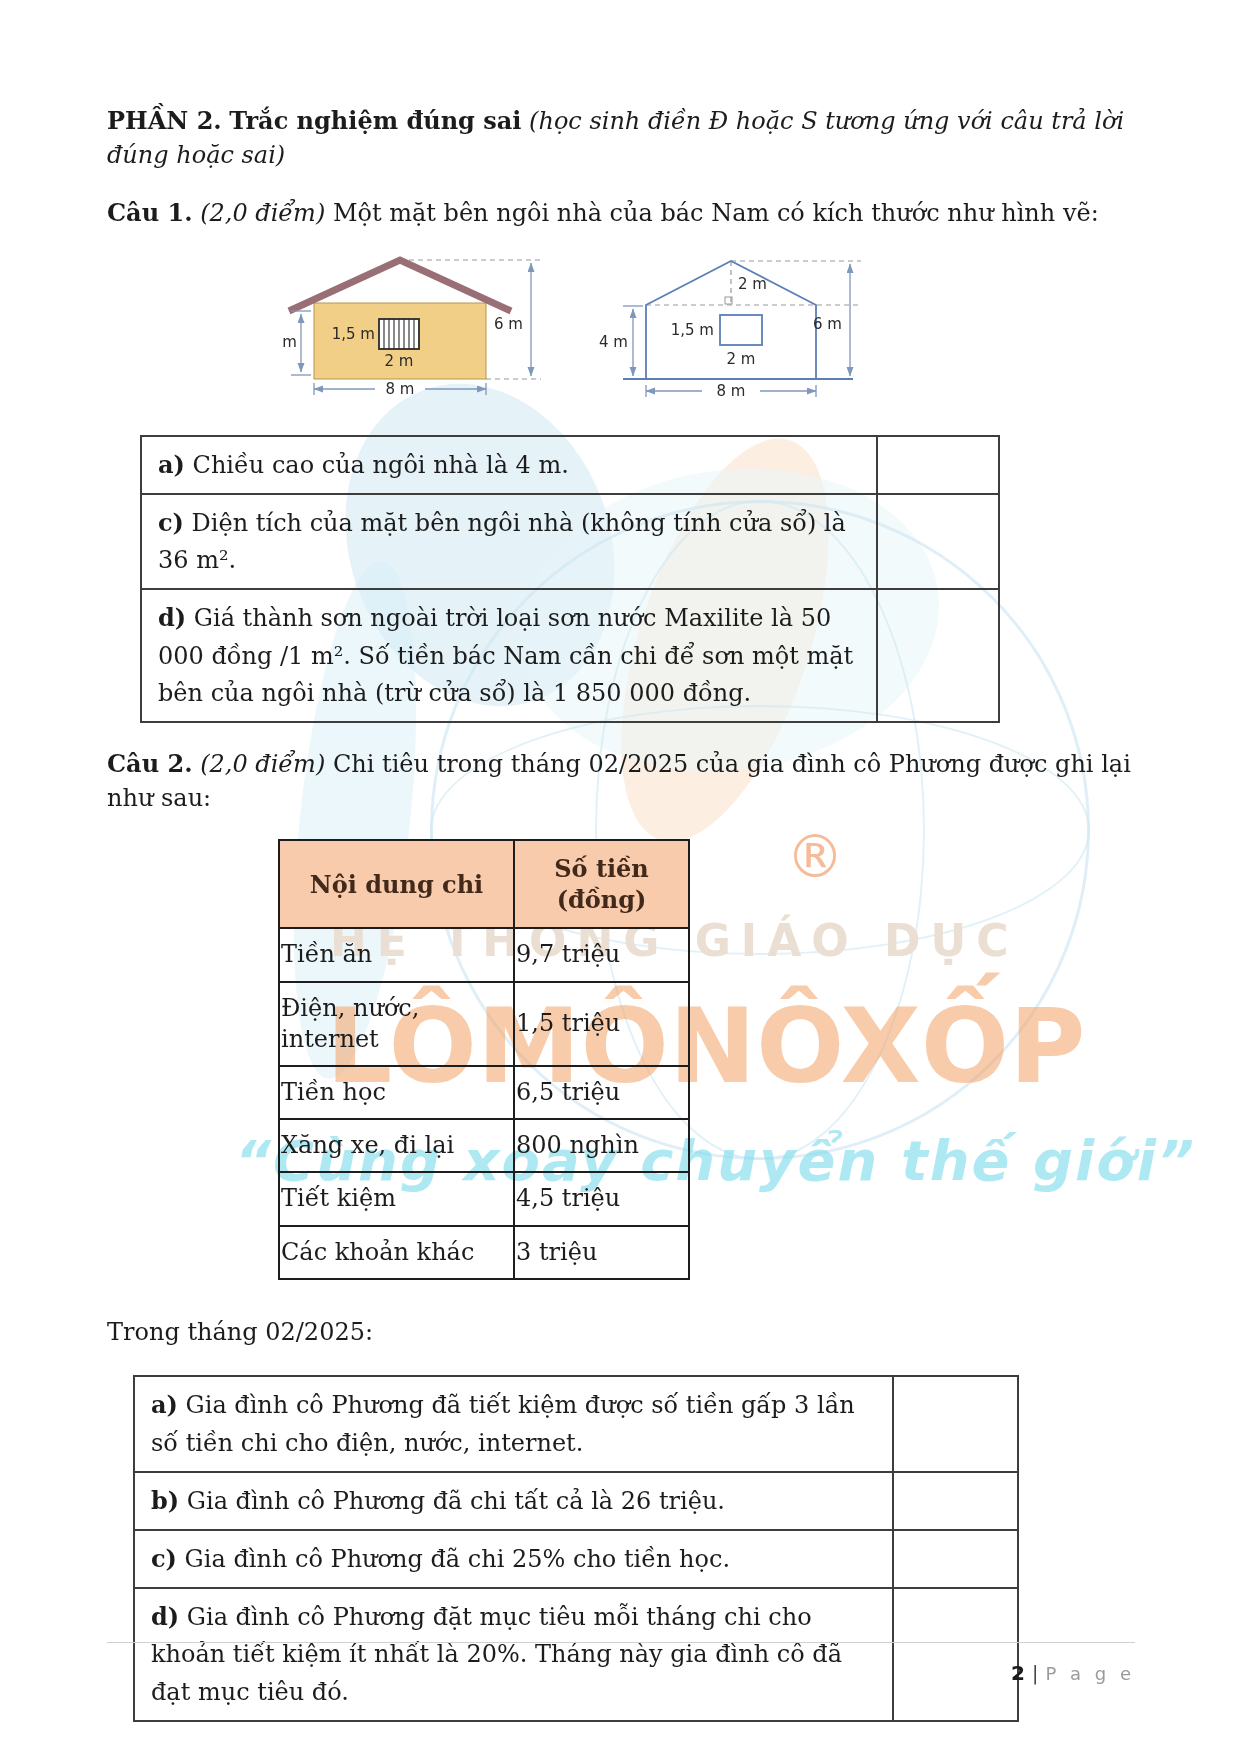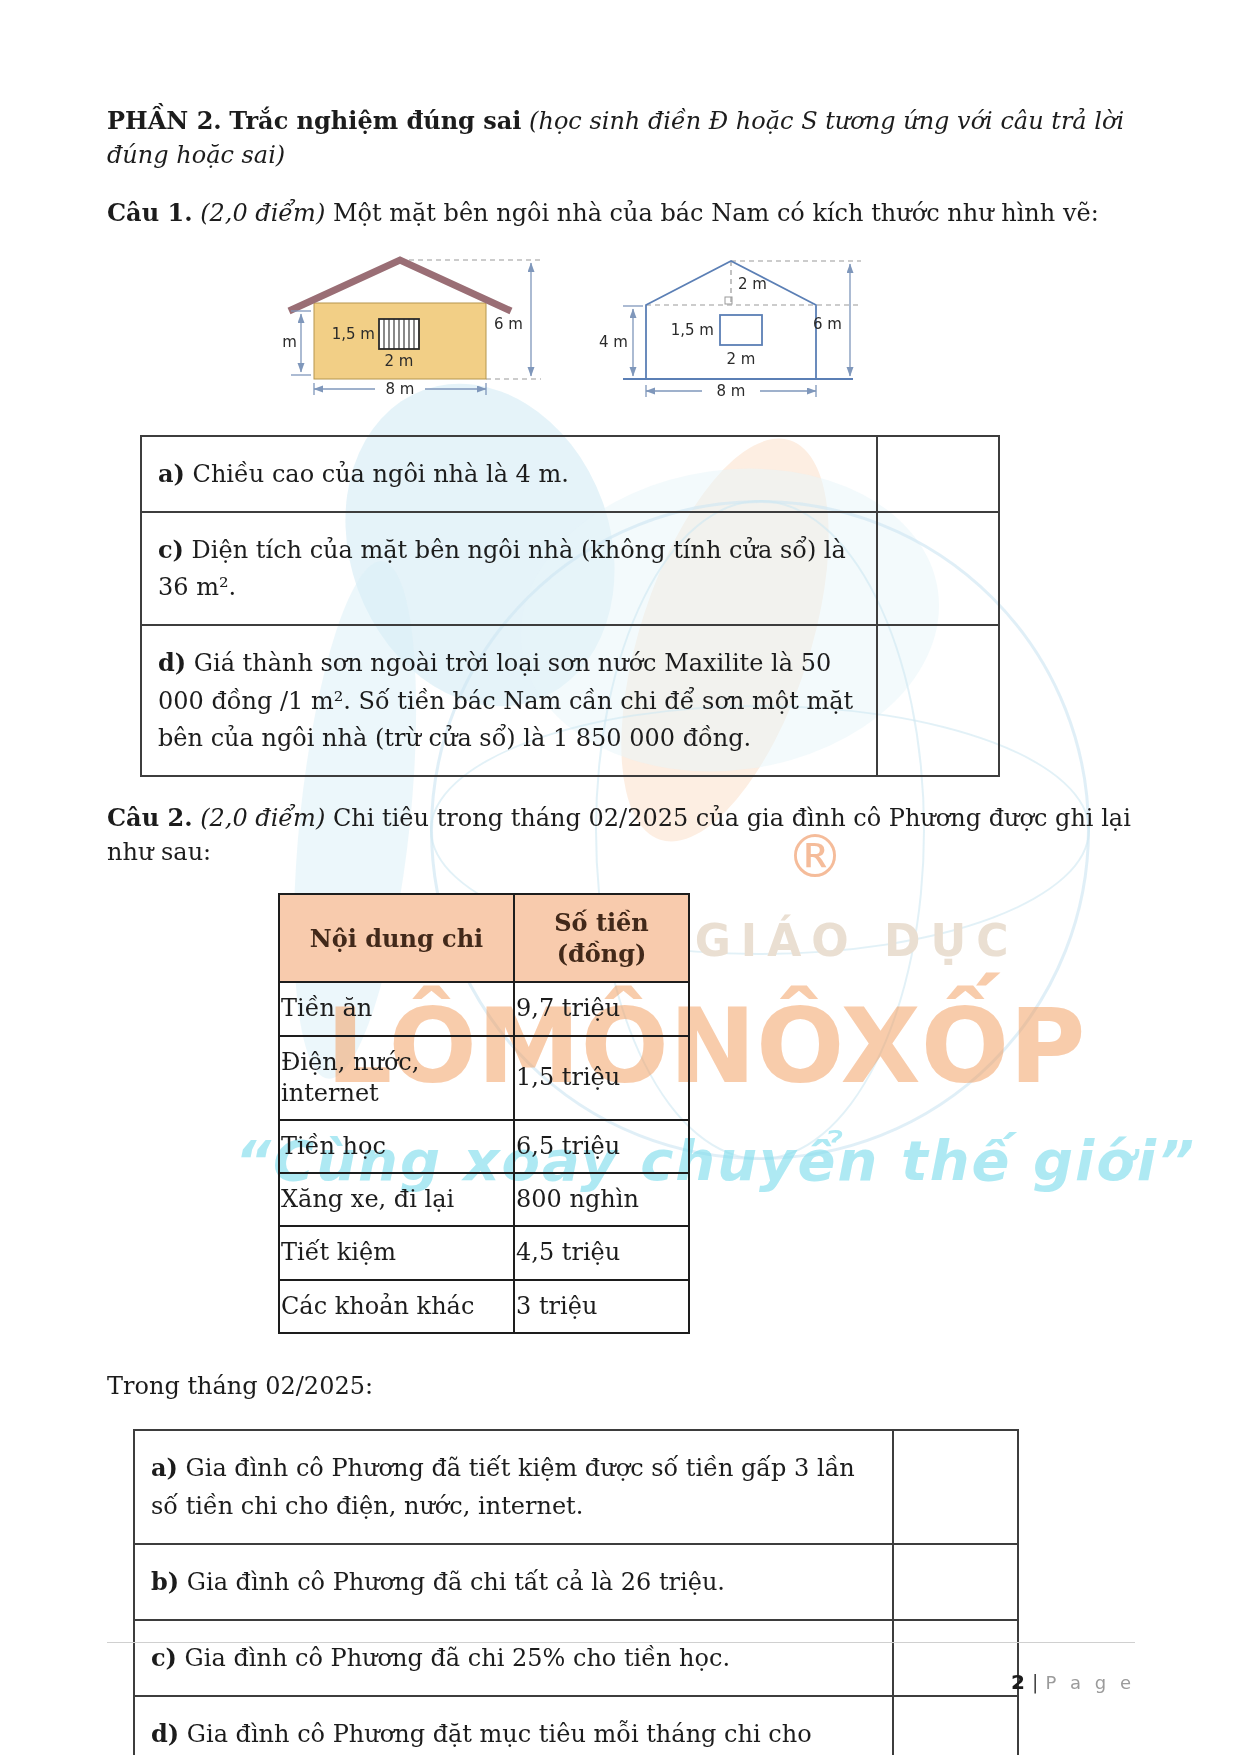--- a/index.html
+++ b/index.html
@@ -33,32 +33,32 @@
   .part-heading{line-height:1.4}
   .q-heading{margin-top:24px;line-height:1.4}
   .intro-line{margin-top:36px;line-height:1.4}
   
   .diagrams{display:flex;gap:34px;margin:16px 0 0 172px}
   .diagram text{font-family:"DejaVu Sans","Liberation Sans",sans-serif;font-size:15px;fill:#2b2b2b}
   
   table{border-collapse:collapse}
   .stmt-table{margin:30px 0 0 33px;width:860px;table-layout:fixed}
   .stmt-table-2{margin:26px 0 0 26px;width:886px;table-layout:fixed}
-  .stmt-table td,.stmt-table-2 td{border:2px solid #3d3d3d;padding:18px 16px;line-height:1.55;vertical-align:middle;background:transparent}
+  .stmt-table td,.stmt-table-2 td{border:2px solid #3d3d3d;padding:9px 16px;line-height:1.55;vertical-align:middle;background:transparent}
   .stmt-table .ans{width:122px}
   .stmt-table-2 .ans{width:125px}
   
   .exp-table{margin:24px 0 8px 171px;table-layout:fixed}
   .exp-table th,.exp-table td{border:2px solid #1d1d1d;padding:10px 1px;text-align:left;line-height:1.3;vertical-align:middle}
   .exp-table th{background:#f8cbad;color:#42291a;text-align:center;font-weight:bold;padding:12px 10px}
   .exp-table .c1{width:235px}
   .exp-table .c2{width:175px}
   
   .footer{position:absolute;z-index:1;left:107px;width:1028px;top:1642px;border-top:1px solid #d0d0d0;
-    padding-top:24px;text-align:right;font-family:"DejaVu Sans","Liberation Sans",sans-serif}
+    padding-top:15px;text-align:right;font-family:"DejaVu Sans","Liberation Sans",sans-serif}
   .footer .num{font-size:20px;font-weight:600;color:#1c1c1c}
   .footer .sep{color:#444;margin:0 7px;font-size:19px}
   .footer .word{font-size:18px;letter-spacing:4px;color:#9b9b9b}
 </style>
 </head>
 <body>
 
 <div class="page">
 
   <div class="wm">

